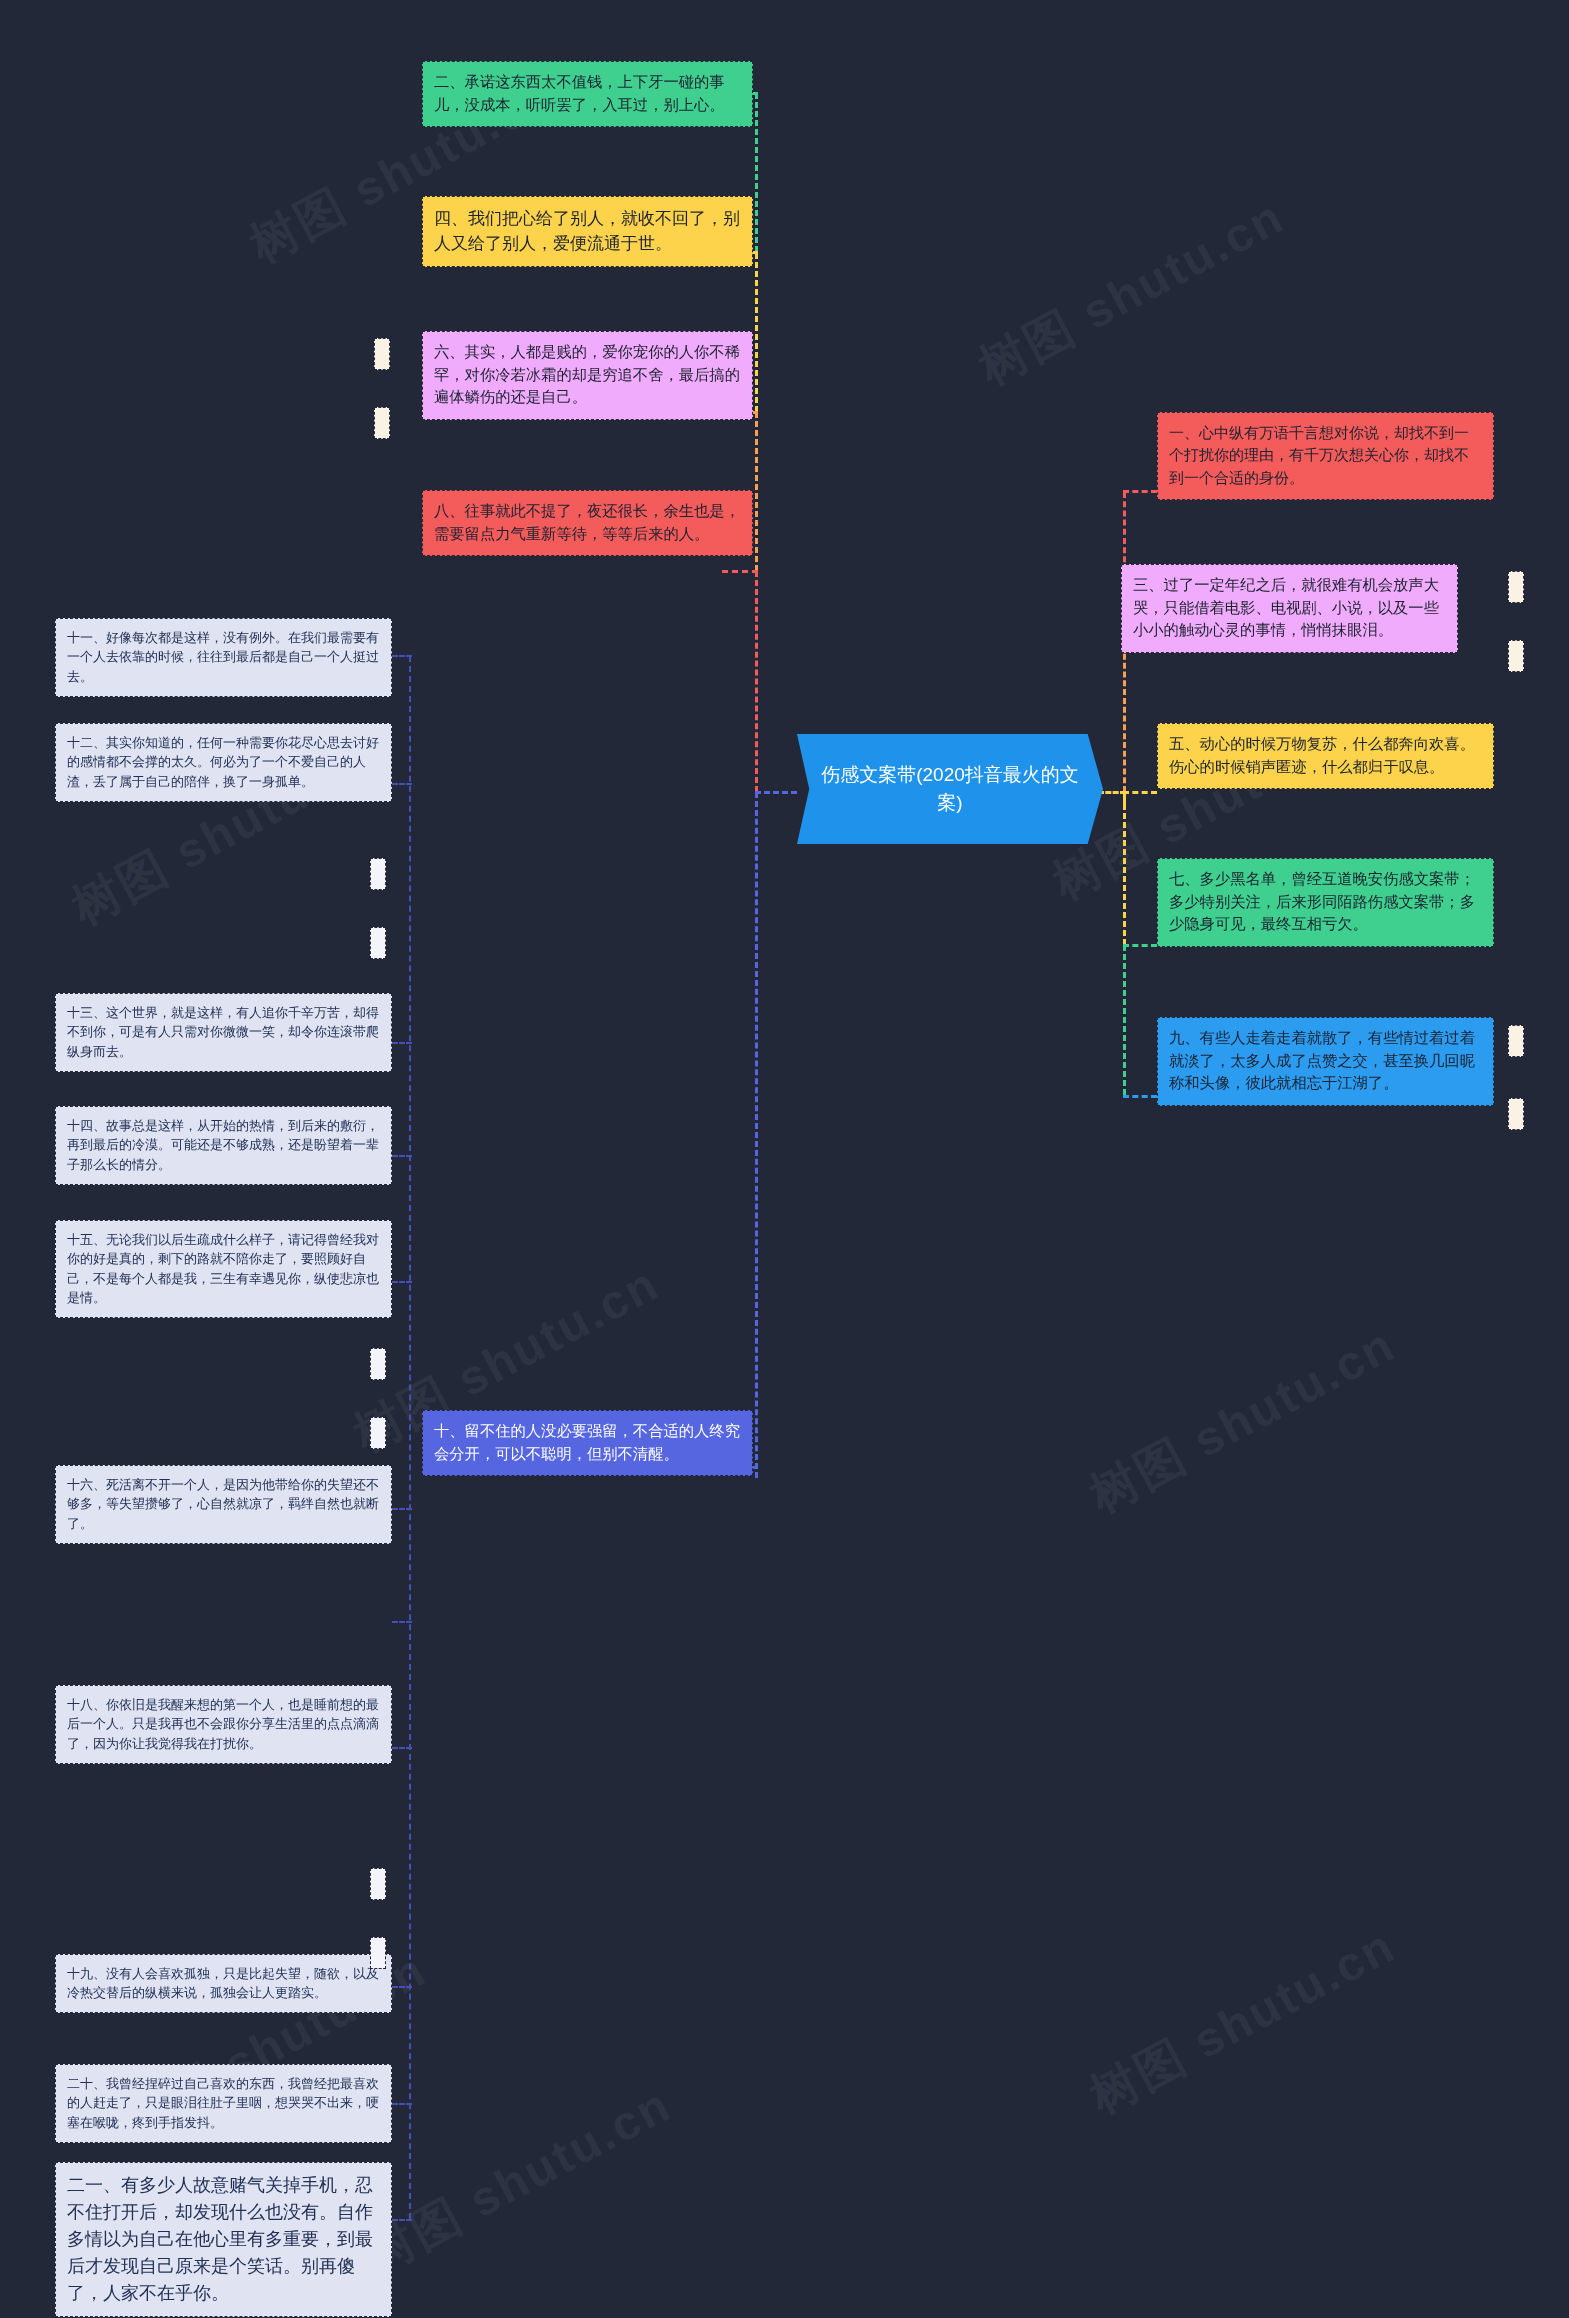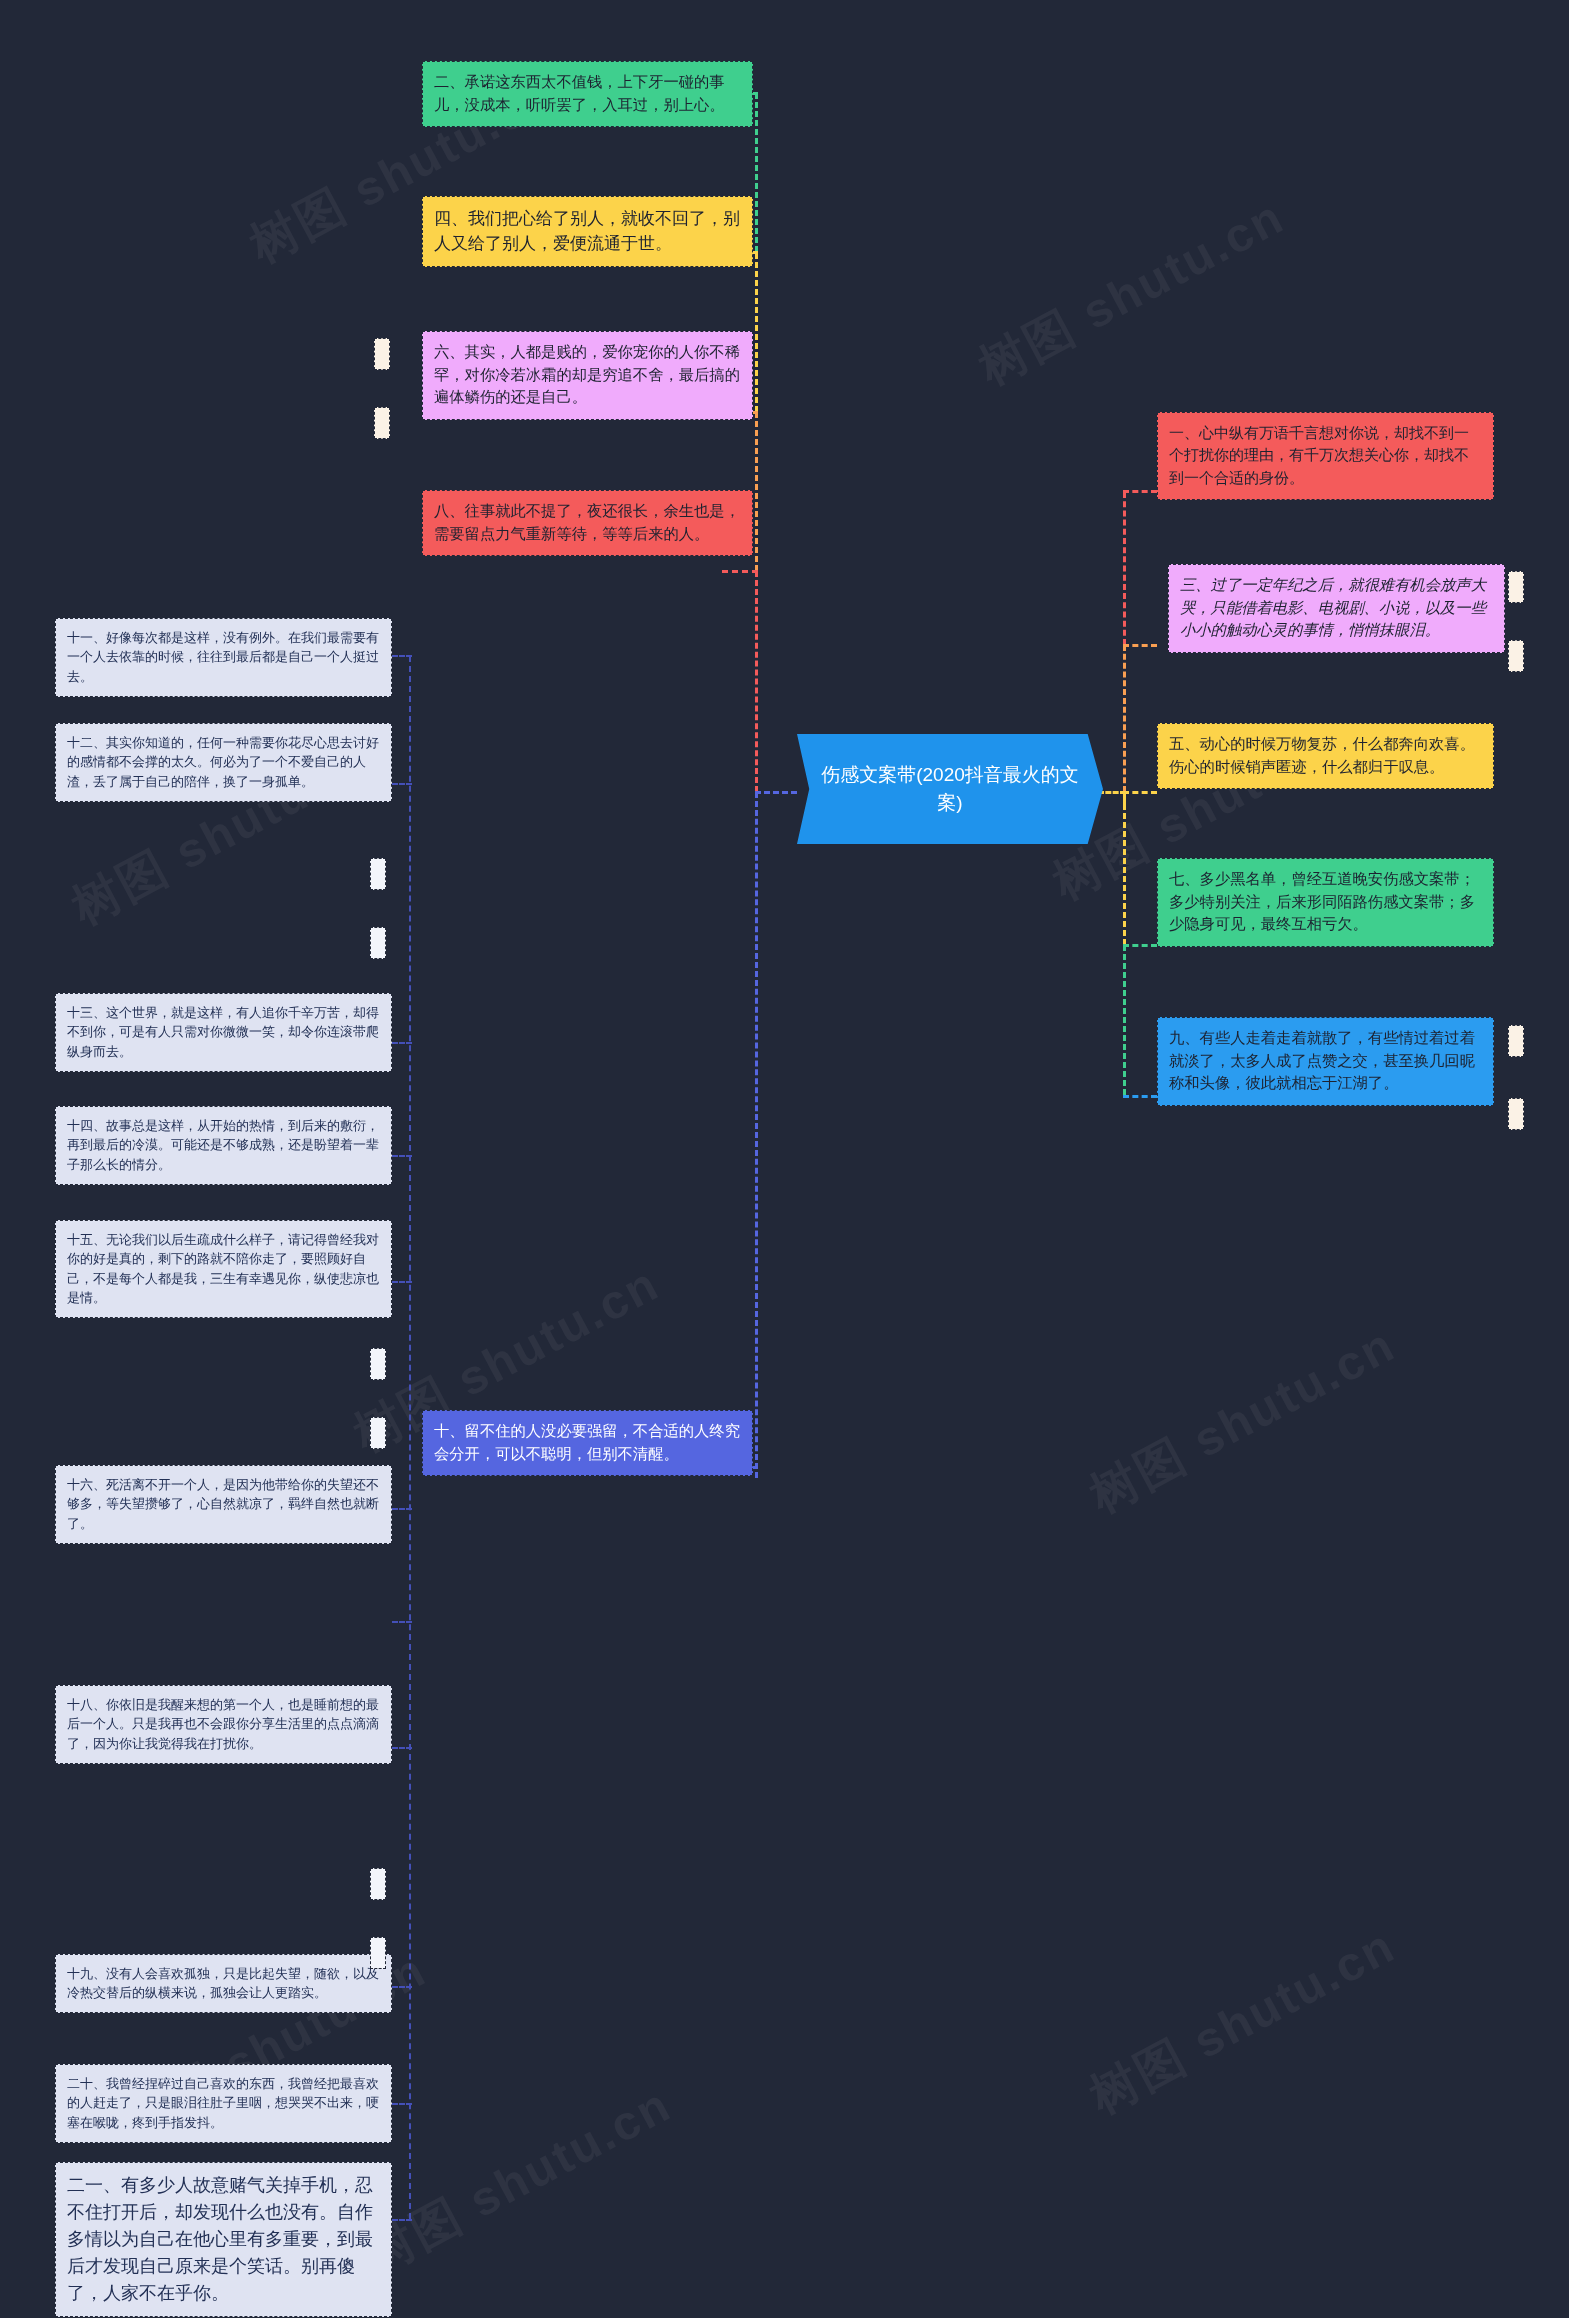--- a/index.html
+++ b/index.html
@@ -150,21 +150,21 @@
   </div>
 
   <div class="node red n-dark" style="left:422px;top:490px;width:331px;font-size:15.3px;">
     <span class="txt">八、往事就此不提了，夜还很长，余生也是，需要留点力气重新等待，等等后来的人。</span>
   </div>
 
   <div class="node red n-dark" style="left:1157px;top:412px;width:337px;font-size:15px;">
     <span class="txt">一、心中纵有万语千言想对你说，却找不到一个打扰你的理由，有千万次想关心你，却找不到一个合适的身份。</span>
   </div>
 
-  <div class="node orange n-dark" style="left:1168px;top:564px;width:337px;font-size:15.3px;font-style:italic;">
+  <div class="node orange n-dark" style="left:1121px;top:564px;width:337px;font-size:15.3px;">
     <span class="txt">三、过了一定年纪之后，就很难有机会放声大哭，只能借着电影、电视剧、小说，以及一些小小的触动心灵的事情，悄悄抹眼泪。</span>
   </div>
 
   <div class="node yellow n-dark" style="left:1157px;top:723px;width:337px;font-size:15.3px;">
     <span class="txt">五、动心的时候万物复苏，什么都奔向欢喜。伤心的时候销声匿迹，什么都归于叹息。</span>
   </div>
 
   <div class="node green n-dark" style="left:1157px;top:858px;width:337px;font-size:15.3px;">
     <span class="txt">七、多少黑名单，曾经互道晚安伤感文案带；多少特别关注，后来形同陌路伤感文案带；多少隐身可见，最终互相亏欠。</span>
   </div>

